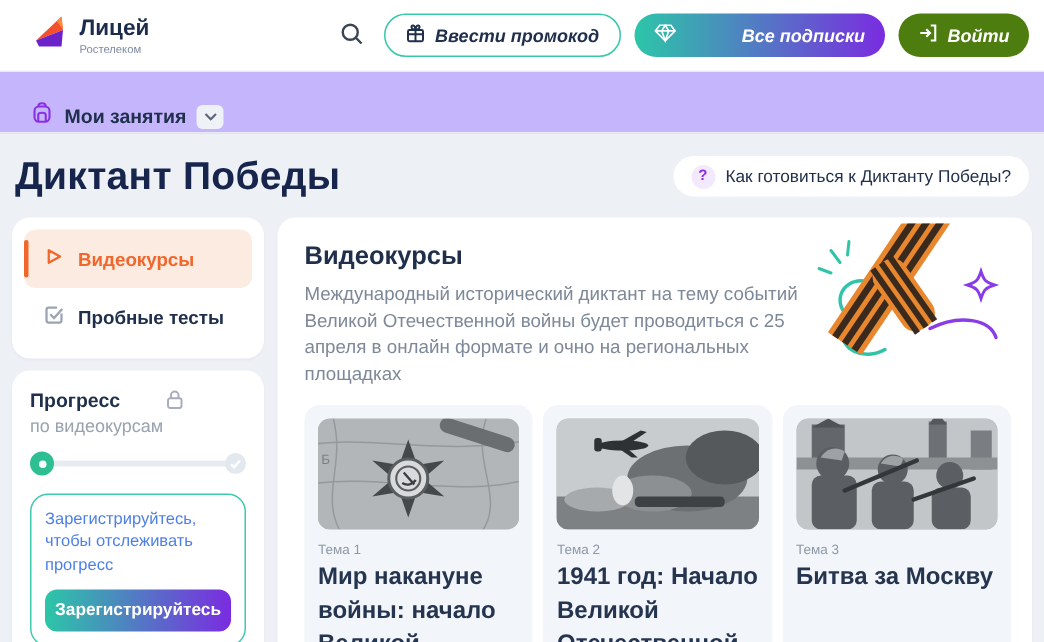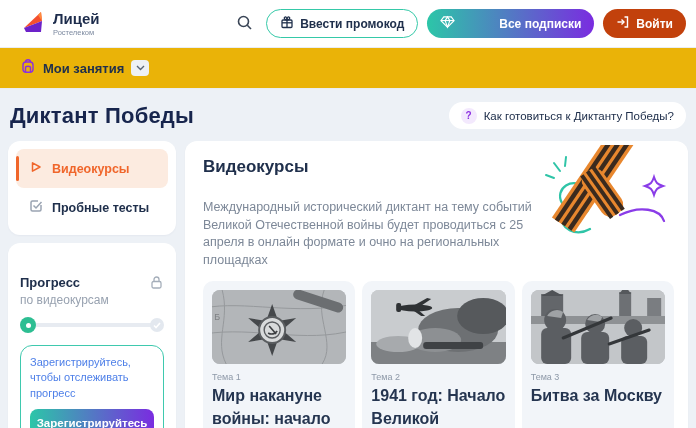--- a/index.html
+++ b/index.html
@@ -7,64 +7,64 @@
   body { font-family:"Liberation Sans", sans-serif; }
   .screen { position:relative; width:696px; height:428px; background:#edf1f6; overflow:hidden; margin:0 auto; }
 
   
   .header { height:48px; background:#fff; border-bottom:1px solid #e9edf3; display:flex; align-items:center; justify-content:space-between; padding:0 10px 0 20px; }
   .logo { display:flex; align-items:center; gap:7px; cursor:pointer; }
   .logo-text .t1 { font-size:15px; font-weight:700; color:#1d2c4c; line-height:15px; }
   .logo-text .t2 { font-size:7.5px; color:#7d8aa0; margin-top:2px; }
   .hdr-right { display:flex; align-items:center; gap:9px; }
   .icon-btn { background:none; border:none; cursor:pointer; display:flex; align-items:center; padding:4px; }
-  .pill-btn { display:flex; align-items:center; gap:6px; height:29px; padding:0 13px; border-radius:15px; font-size:12px; font-weight:700; cursor:pointer; border:none; white-space:nowrap; font-family:"Liberation Sans",sans-serif; }
+  .pill-btn { display:flex; align-items:center; gap:6px; height:29px; padding:0 13px; border-radius:15px; font-size:12px; font-weight:700; cursor:pointer; border:none; white-space:nowrap; font-family:"Liberation Sans",sans-serif;font-style:italic; }
   .btn-promo { background:#fff; border:1.5px solid #35c9a8; color:#20304c; }
   .btn-subs { background:linear-gradient(90deg,#2cc6a8,#7a2ce0); color:#fff;gap:44px; }
-  .btn-login { background:#c2410c; color:#fff; }
-
-  
-  .subheader { height:41px; background:#eab308; display:flex; align-items:center; padding:0 20px; border-bottom:1px solid #e9edf3; }
+  .btn-login { background:#4d7c0f; color:#fff; }
+
+  
+  .subheader { height:41px; background:#c4b5fd; display:flex; align-items:flex-end; padding:0 20px; border-bottom:1px solid #e9edf3; }
   .myclasses { display:flex; align-items:center; gap:7px; cursor:pointer; }
   .myclasses .lbl { font-size:13px; font-weight:700; color:#20304c; }
   .chev-pill { width:18px; height:16px; background:#eef1f5; border-radius:4px; display:flex; align-items:center; justify-content:center; }
 
   
   .title-row { display:flex; align-items:center; justify-content:space-between; padding:13px 10px 12px 10px; }
-  .page-title { font-size:22px; font-weight:800; color:#17254d; letter-spacing:.2px; }
+  .page-title { font-size:26px; font-weight:800; color:#17254d; letter-spacing:.2px; }
   .help-pill { display:flex; align-items:center; gap:7px; background:#fff; border:none; border-radius:15px; height:27px; padding:0 12px; font-size:11.5px; color:#20304c; cursor:pointer; font-family:"Liberation Sans",sans-serif; }
   .help-q { width:16px; height:16px; border-radius:50%; background:#f3e9fd; color:#8b2fe0; font-size:10px; font-weight:700; display:flex; align-items:center; justify-content:center; }
 
   
   .columns { display:flex; gap:9px; padding:0 8px; align-items:flex-start; }
   .sidebar { width:168px; flex:none; }
   .card { background:#fff; border-radius:12px; box-shadow:0 1px 2px rgba(23,37,77,.04); }
 
   .nav-card { padding:8px; }
   .nav-item { position:relative; display:flex; align-items:center; gap:9px; padding:11px 10px 11px 13px; border-radius:8px; font-size:12.5px; font-weight:700; color:#20304c; cursor:pointer; }
   .nav-item.active { background:#fcebe0; color:#f0662b; }
   .nav-item.active::before { content:""; position:absolute; left:0; top:7px; bottom:7px; width:3px; border-radius:3px; background:#f0662b; }
 
   .progress-card { margin-top:8px; padding:12px; }
-  .prog-head { display:flex; align-items:flex-start; justify-content:space-between;margin-top:20px; }
+  .prog-head { display:flex; align-items:flex-start; justify-content:flex-start; }
   .prog-title { font-size:13px; font-weight:700; color:#20304c; }
   .prog-sub { font-size:12px; color:#98a2b0; margin-top:3px; }
   .slider { position:relative; height:16px; margin:10px 0 12px 0; cursor:pointer; }
   .slider .track { position:absolute; left:2px; right:2px; top:6px; height:4px; background:#e7ebf1; border-radius:2px; }
   .slider .dot { position:absolute; left:0; top:0; width:16px; height:16px; border-radius:50%; background:#2dbe92; display:flex; align-items:center; justify-content:center; }
   .slider .dot::after { content:""; width:5px; height:5px; border-radius:50%; background:#fff; }
   .slider .end { position:absolute; right:0; top:1px; width:14px; height:14px; border-radius:50%; background:#e3e8ef; display:flex; align-items:center; justify-content:center; }
   .register-box { border:1.5px solid #3fc9ae; border-radius:12px; padding:9px; }
   .register-note { font-size:11px; color:#4d7fe8; line-height:1.4; font-weight:500; }
   .register-btn { margin-top:8px; width:100%; border:none; border-radius:8px; background:linear-gradient(90deg,#2cc6a8,#7a2ce0); color:#fff; font-size:11.5px; font-weight:700; padding:8px 0; cursor:pointer; font-family:"Liberation Sans",sans-serif; }
 
   
   .main-card { flex:1; position:relative; padding:16px 14px 14px 18px; min-height:300px; }
   .main-title { font-size:17px; font-weight:800; color:#20304c; }
-  .main-desc { margin-top:22px; max-width:362px; font-size:12.5px; color:#7d8898; line-height:1.4; }
+  .main-desc { margin-top:7px; max-width:362px; font-size:12.5px; color:#7d8898; line-height:1.4; }
   .ribbon-art { position:absolute; top:4px; right:8px; pointer-events:none; }
 
   .topics { display:grid; grid-template-columns:repeat(3,1fr); gap:7px; margin-top:12px; }
   .topic-card { background:#f2f5f9; border-radius:10px; padding:9px; cursor:pointer; }
   .thumb { height:74px; border-radius:8px; overflow:hidden; background:#b7babd; }
   .thumb svg { display:block; width:100%; height:100%; }
   .topic-tag { margin-top:8px; font-size:9px; color:#8e99a8; }
   .topic-title { margin-top:3px; font-size:16px; font-weight:700; color:#253550; line-height:1.42; }
 </style>
 </head>

